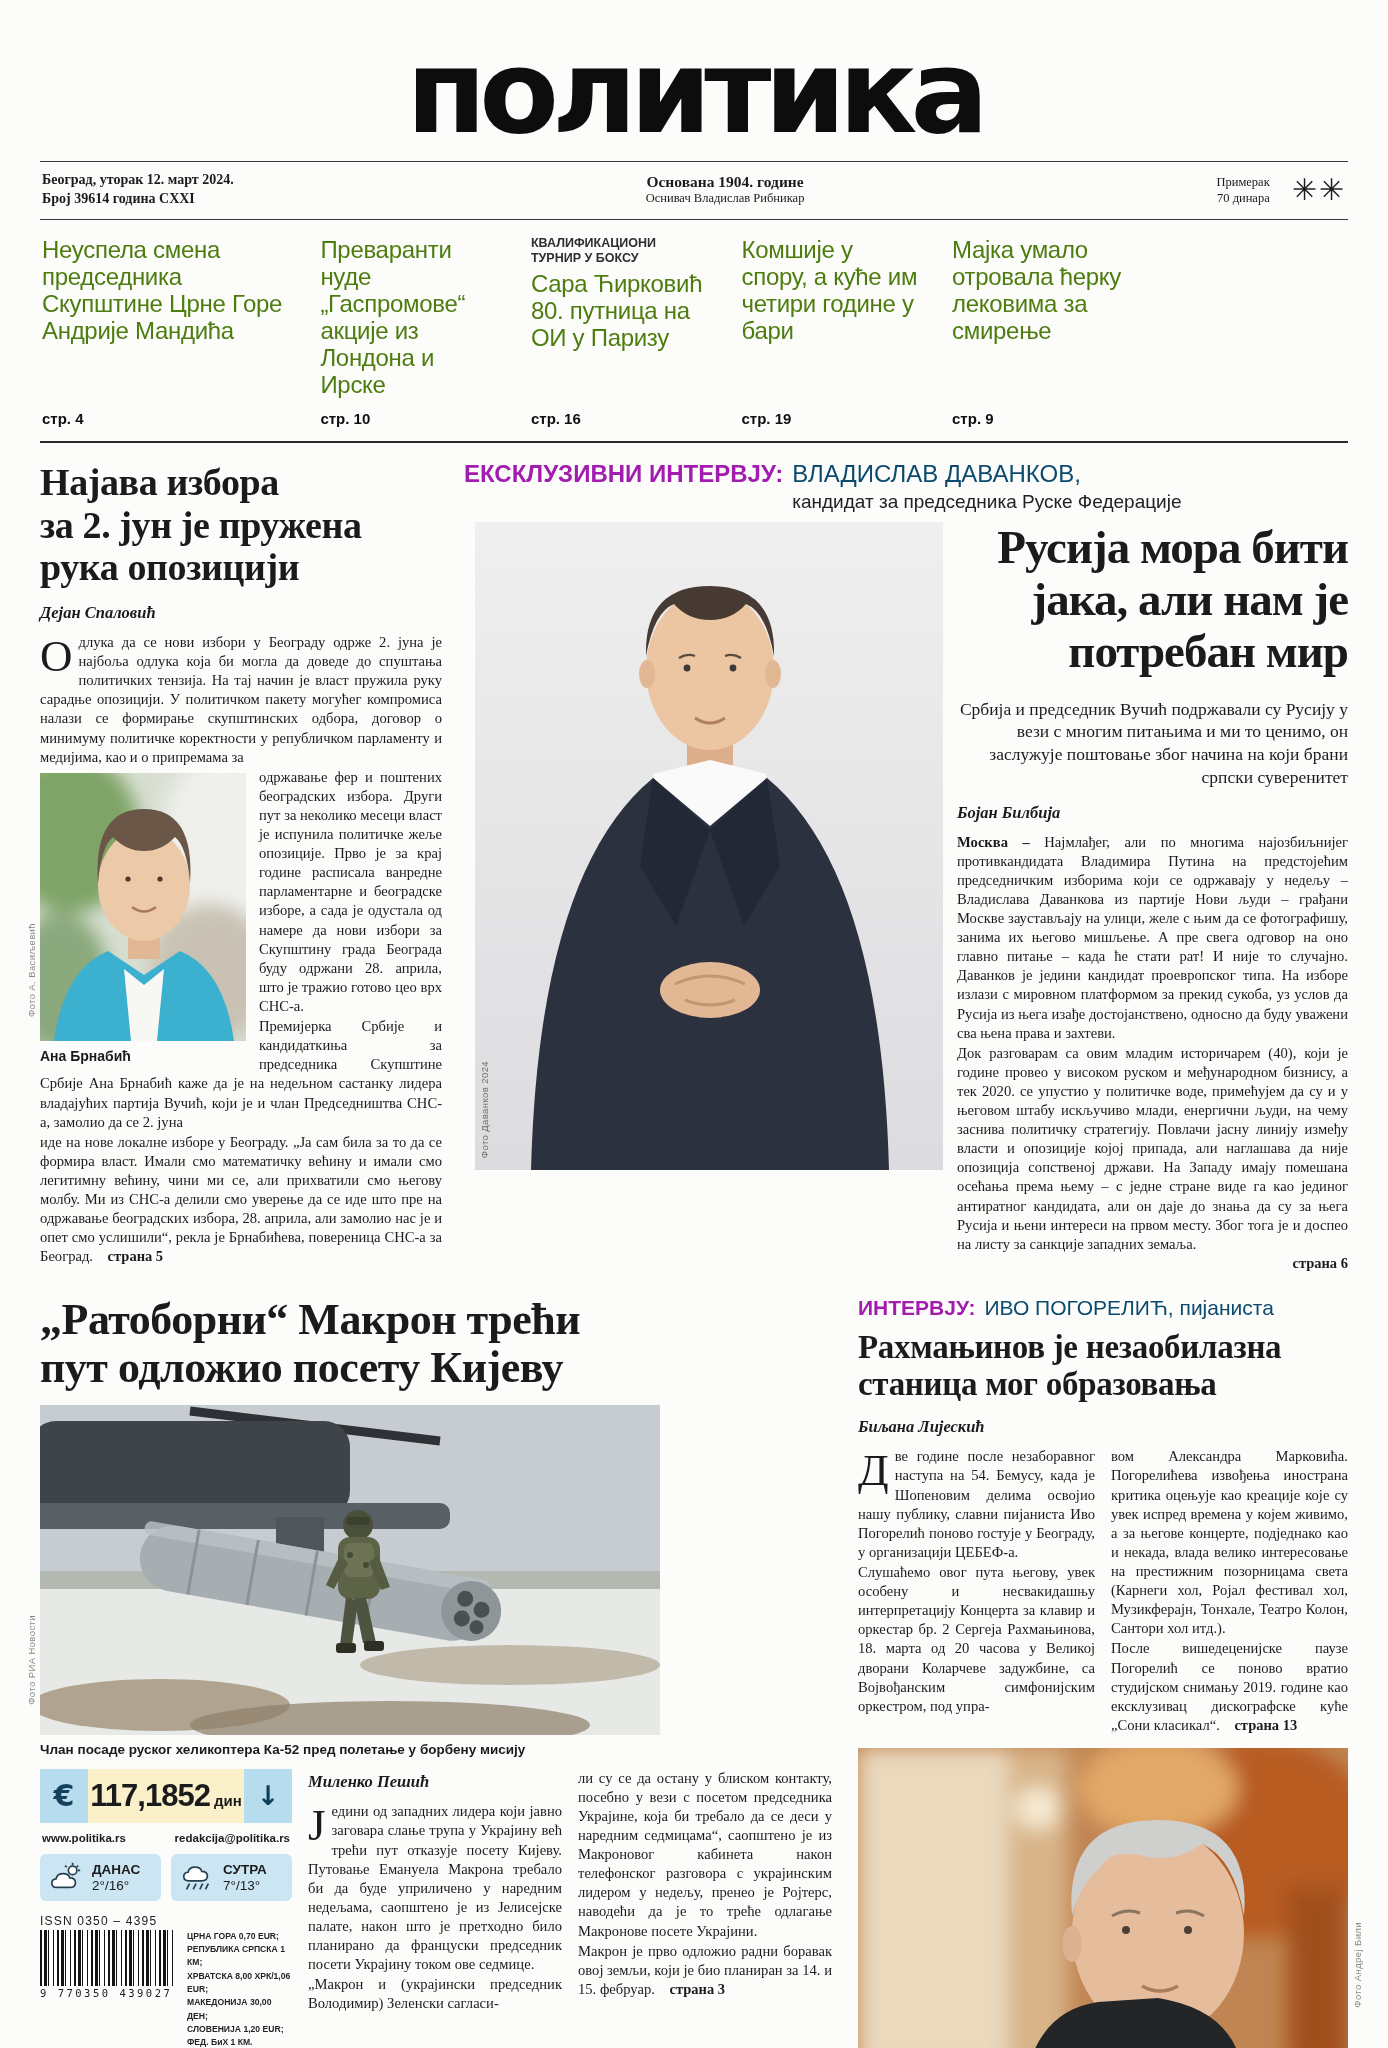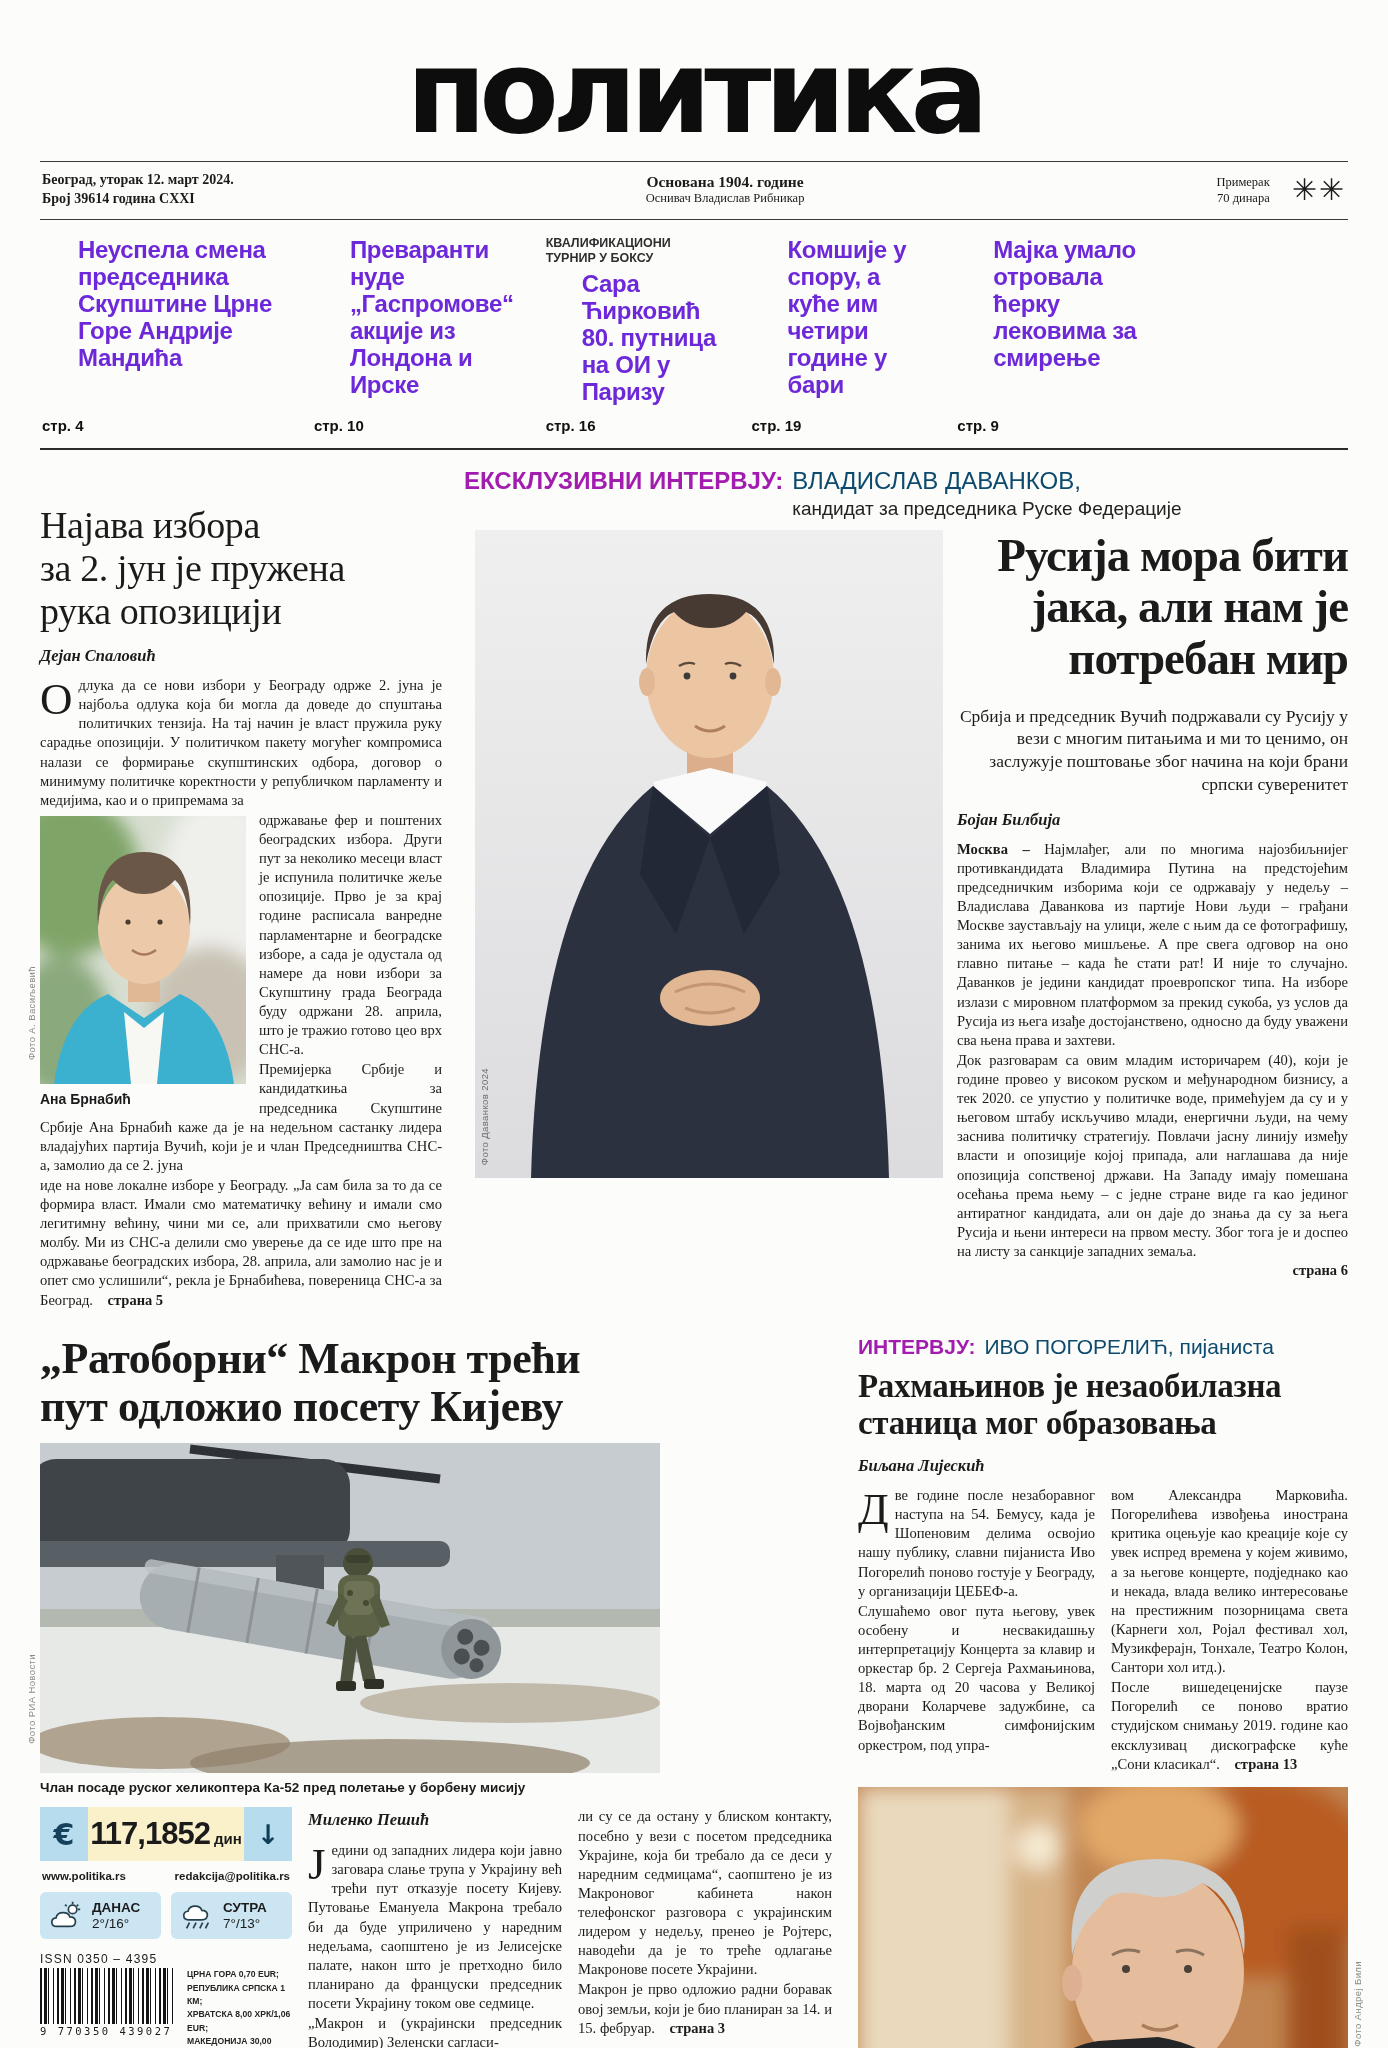--- a/index.html
+++ b/index.html
@@ -22,38 +22,38 @@
   .info-center .l1 { font-size:15.5px; font-weight:bold; }
   .info-center .l2 { font-size:12.5px; }
   .info-right { display:flex; align-items:center; gap:22px; }
   .info-right .price { text-align:right; font-size:12.5px; line-height:1.3; }
   .stars { font-size:30px; font-weight:bold; letter-spacing:2px; font-family:"DejaVu Sans",sans-serif; }
   
   .teasers { display:flex; gap:32px; padding:16px 196px 14px 2px; }
   .teaser  { flex:1; display:flex; flex-direction:column; }
   .teaser.w1 { flex:1.38; } .teaser.w5 { flex:1.12; }
   .t-kicker { font-family:"Liberation Sans",sans-serif; font-weight:bold; font-size:12.5px; line-height:1.25; color:#2e2e2e; margin-bottom:3px; }
-  .t-title  { font-family:"Liberation Sans",sans-serif; font-weight:bold; font-size:24px; line-height:1.13; color:#6d28d9; letter-spacing:-0.3px;margin-left:36px; }
+  .t-title  { font-family:"Liberation Sans",sans-serif; font-weight:normal; font-size:24px; line-height:1.13; color:#4d7c0f; letter-spacing:-0.3px; }
   .t-page   { font-family:"Liberation Sans",sans-serif; font-weight:bold; font-size:15px; color:#101010; margin-top:auto; padding-top:12px; }
   
   .byline { font-style:italic; font-weight:bold; font-size:16.5px; margin:14px 0 10px; }
   .body   { font-size:14.6px; line-height:1.31; text-align:justify; }
   .body p { margin-bottom:1px; }
   .dropcap { float:left; font-size:45px; line-height:0.82; padding:5px 6px 0 0; }
   .pageref { font-weight:bold; font-size:14.5px; }
   .vcred {
     position:absolute; writing-mode:vertical-rl; transform:rotate(180deg);
     font-family:"Liberation Sans",sans-serif; font-size:9.5px; color:#8a8a8a; letter-spacing:.4px;
   }
   figure { position:relative; }
   figure svg { display:block; width:100%; height:100%; }
   
   .top-zone { display:flex; gap:22px; margin-top:18px; }
   .article-left { width:402px; }
-  .article-left h1 { font-size:38px; font-weight:normal; line-height:1.12; letter-spacing:-0.4px;margin-top:36px; }
+  .article-left h1 { font-size:38px; font-weight:bold; line-height:1.12; letter-spacing:-0.4px; }
   .fig-brnabic { float:left; width:206px; margin:5px 13px 2px 0; }
   .fig-brnabic .ph { height:268px; }
   .figcap { font-family:"Liberation Sans",sans-serif; font-weight:bold; font-size:14px; margin-top:6px; }
   .center-col { flex:1; }
   .kicker { display:flex; gap:9px; font-family:"Liberation Sans",sans-serif; line-height:1.12; margin-bottom:10px; }
   .kicker .red { color:#a21caf; font-weight:bold; font-size:24px; white-space:nowrap; }
   .kicker .k-name { font-size:24px; color:#0c4a6e; }
   .kicker .k-sub  { font-size:19px; color:#222; margin-top:3px; }
   .center-row { display:flex; gap:14px;padding-left:11px; }
   .fig-davankov { width:468px; height:648px; flex:none; }

